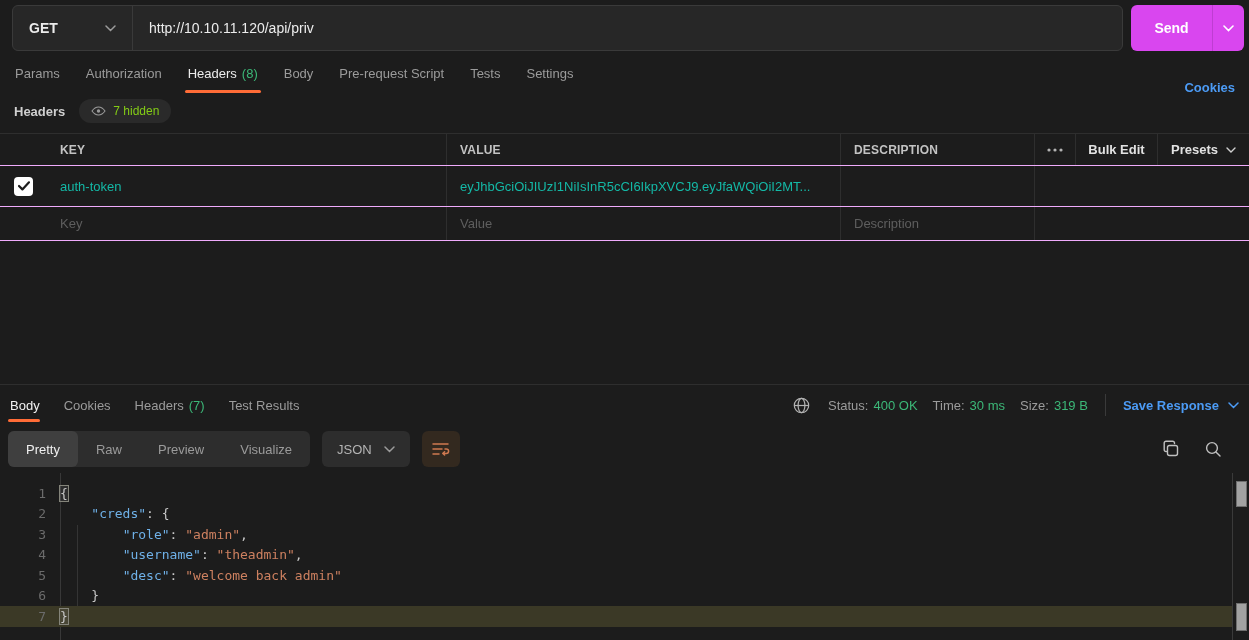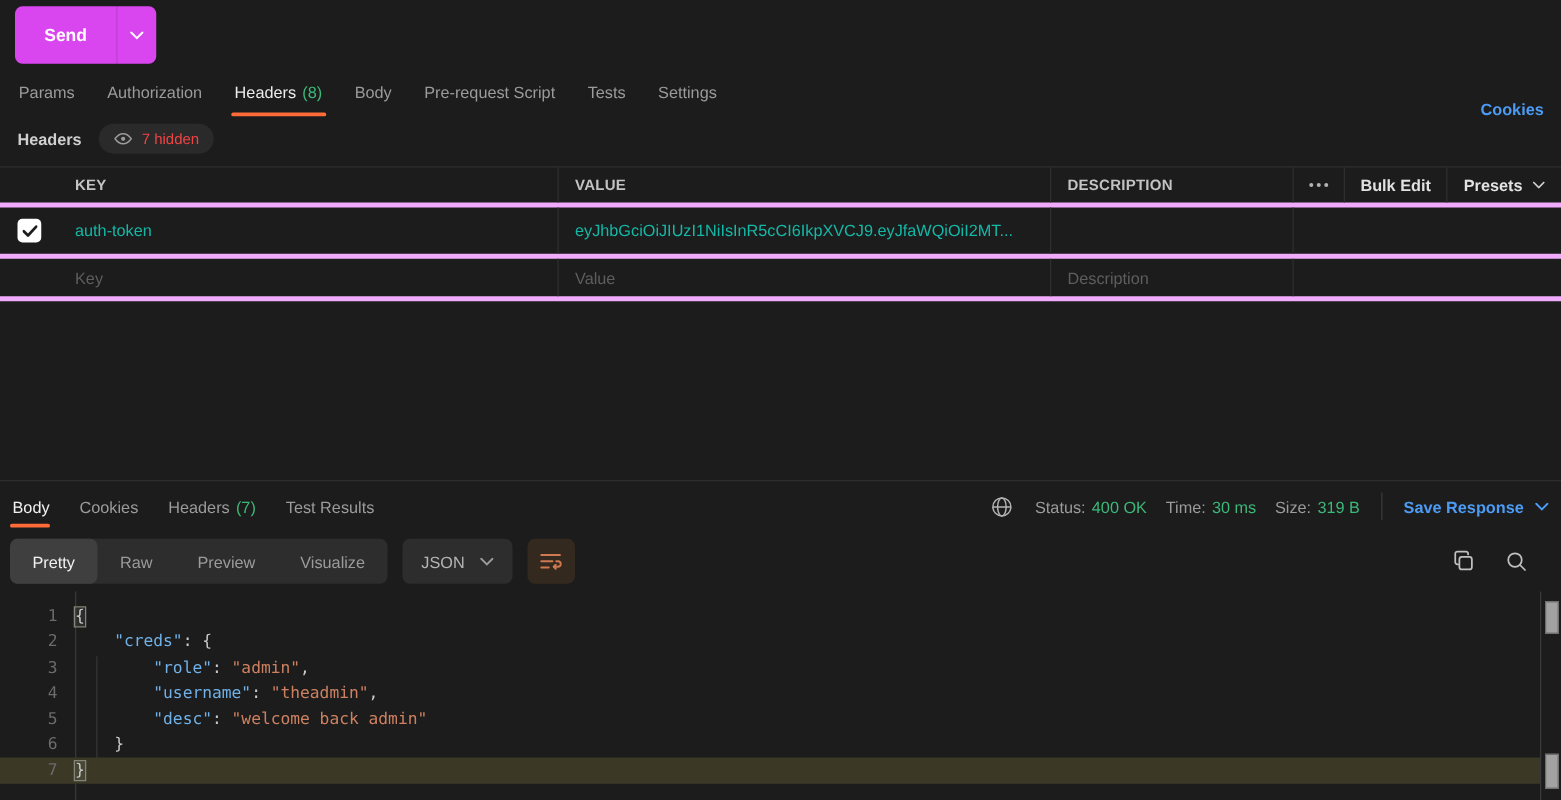--- a/index.html
+++ b/index.html
@@ -27,25 +27,25 @@
   .req-tabs { display:flex; align-items:flex-end; height:44px; padding:0 14px 0 2px; font-size:13px; color:#9b9b9b; flex:none; }
   .rtab { padding:0 13px; height:100%; display:flex; align-items:center; gap:5px; position:relative; cursor:pointer; white-space:nowrap; }
   .rtab.active { color:#ececec; }
   .rtab .count { color:#3cb878; }
   .rtab.active::after { content:""; position:absolute; left:10px; right:10px; bottom:2px; height:3px; border-radius:2px; background:#ff6c37; }
   .cookies-link { margin-left:auto; color:#4c9bf5; font-weight:600; font-size:13px; cursor:pointer; }
 
   
   .headers-label-row { display:flex; align-items:center; gap:14px; padding:0 14px; height:32px; flex:none; }
   .hl-title { font-size:13px; font-weight:600; color:#d0d0d0; }
-  .hidden-pill { display:flex; align-items:center; gap:7px; background:#2a2a2a; border-radius:14px; padding:5px 12px; font-size:12px; color:#ef4444; cursor:pointer; }
+  .hidden-pill { display:flex; align-items:center; gap:7px; background:#2a2a2a; border-radius:14px; padding:5px 12px; font-size:12px; color:#84cc16; cursor:pointer; }
 
   
   .headers-table { margin-top:6px; border-top:1px solid #2e2e2e; flex:none; font-size:13px; }
-  .h-row { display:grid; grid-template-columns:47px 400px 394px 194px 1fr; border-bottom:4px solid #f0abfc; align-items:stretch; }
+  .h-row { display:grid; grid-template-columns:47px 400px 394px 194px 1fr; border-bottom:1px solid #f0abfc; align-items:stretch; }
   .cell { display:flex; align-items:center; padding:0 13px; border-right:1px solid #2e2e2e; min-width:0; }
   .cell.last { border-right:none; }
   .row-head { height:32px; }
   .row-data { height:41px; }
   .row-placeholder { height:34px; }
   .th-label { font-size:12px; font-weight:700; color:#c3c3c3; letter-spacing:0.2px; }
   .cell-check { justify-content:center; border-right:none; }
   .actions-head { display:flex; align-items:stretch; padding:0; border-right:none; }
   .act-seg { display:flex; align-items:center; justify-content:center; }
   .act-dots { width:41px; border-right:1px solid #2e2e2e; cursor:pointer; }
@@ -95,20 +95,33 @@
   .brace-box { outline:1px solid #84847a; background:rgba(255,255,255,0.07); }
   .code-scroll { position:absolute; right:0; top:0; bottom:0; width:17px; background:#1c1c1c; border-left:1px solid #3a3a3a; }
   .scroll-thumb { position:absolute; left:3px; width:11px; background:#a2a2a2; border:1px solid #6e6e6e; }
   .thumb-top { top:8px; height:26px; }
   .thumb-mid { top:130px; height:28px; }
 </style>
 </head>
 <body>
 
 <div class="topbar">
+  <div class="url-container">
+    <div class="method">
+      <span class="method-label">GET</span>
+      <span>
+        <svg width="11" height="7" viewBox="0 0 11 7">
+            <path d="M1 1l4.5 4.5L10 1" stroke="#9b9b9b" stroke-width="1.5" fill="none" stroke-linecap="round"></path>
+          </svg>
+      </span>
+    </div>
+    <div class="url-input">
+      <span>http://10.10.11.120/api/priv</span>
+    </div>
+  </div>
   <div class="send-btn">
     <div class="send-main">Send</div>
     <div class="send-caret">
       <span>
         <svg width="11" height="7" viewBox="0 0 11 7">
             <path d="M1 1l4.5 4.5L10 1" stroke="#fff" stroke-width="1.6" fill="none" stroke-linecap="round"></path>
           </svg>
       </span>
     </div>
   </div>

